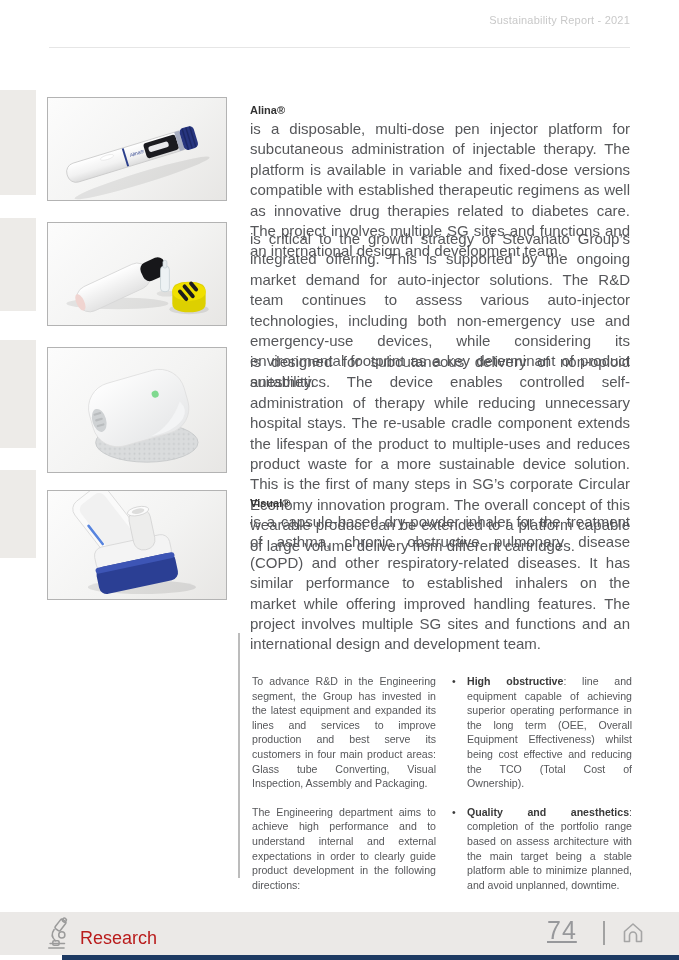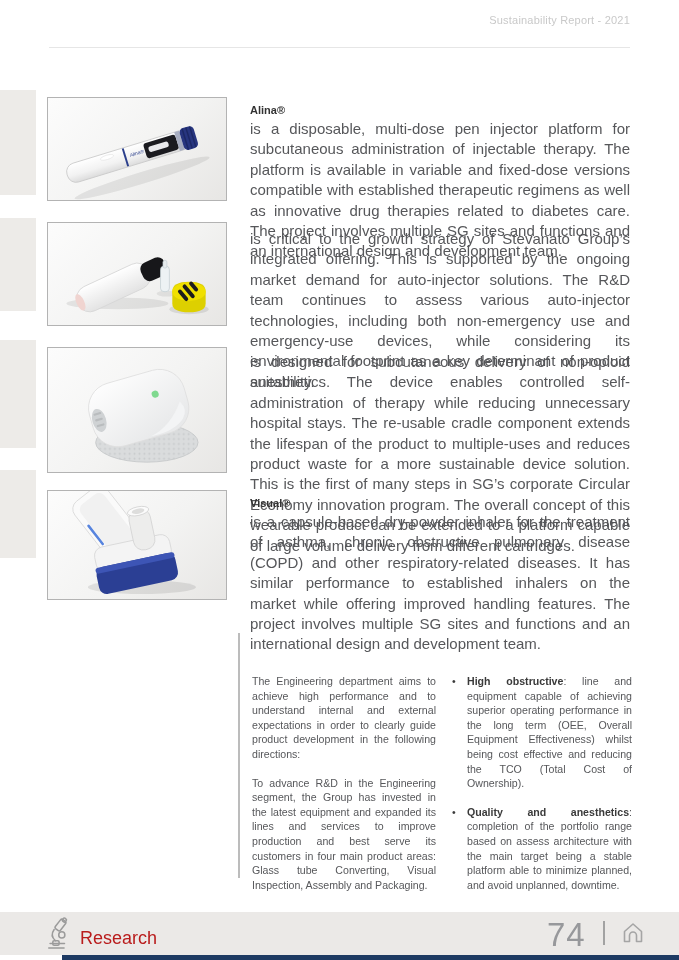--- a/index.html
+++ b/index.html
@@ -71,21 +71,21 @@
     position:absolute; left:0; top:912px; width:679px; height:43px;
     background:#ebe9e7;
   }
   .microscope { position:absolute; left:42px; top:916px; width:36px; height:36px; }
   .chapter-label {
     position:absolute; left:80px; top:928px;
     font-size:18px; color:#b91c1c;
   }
   .page-number {
     position:absolute; left:547px; top:916px;
-    font-size:33px; font-weight:300; color:#97989b; letter-spacing:1px;
+    font-size:25px; font-weight:300; color:#97989b; letter-spacing:1px;text-decoration:underline;
   }
   .footer-divider {
     position:absolute; left:603px; top:921px; width:2px; height:24px;
     background:#a2a2a2;
   }
   .home-icon { position:absolute; left:620px; top:920px; width:26px; height:26px; }
   .bottom-bar {
     position:absolute; left:62px; bottom:0; width:617px; height:5px;
     background:#1d3a62;
   }
@@ -218,22 +218,22 @@
     </svg>
   </div>
   <div class="ptext b4t">
     <div class="ptitle">Visual®</div>
     <div class="pdesc">is a capsule-based dry-powder inhaler for the treatment of asthma, chronic obstructive pulmonary disease (COPD) and other respiratory-related diseases. It has similar performance to established inhalers on the market while offering improved handling features. The project involves multiple SG sites and functions and an international design and development team.</div>
   </div>
 
   <div class="vrule"></div>
 
   <div class="col-left">
+    <p>To advance R&amp;D in the Engineering segment, the Group has invested in the latest equipment and expanded its lines and services to improve production and best serve its customers in four main product areas: Glass tube Converting, Visual Inspection, Assembly and Packaging.</p>
     <p>The Engineering department aims to achieve high performance and to understand internal and external expectations in order to clearly guide product development in the following directions:</p>
-    <p>To advance R&amp;D in the Engineering segment, the Group has invested in the latest equipment and expanded its lines and services to improve production and best serve its customers in four main product areas: Glass tube Converting, Visual Inspection, Assembly and Packaging.</p>
   </div>
 
   <div class="col-right">
     <div class="bullet">
       <span class="dot">•</span>
       <span class="bullet-text"><span class="lead">High obstructive</span><span>: line and equipment capable of achieving superior operating performance in the long term (OEE, Overall Equipment Effectiveness) whilst being cost effective and reducing the TCO (Total Cost of Ownership).</span></span>
     </div>
     <div class="bullet">
       <span class="dot">•</span>
       <span class="bullet-text"><span class="lead">Quality and anesthetics</span><span>: completion of the portfolio range based on assess architecture with the main target being a stable platform able to minimize planned, and avoid unplanned, downtime.</span></span>

